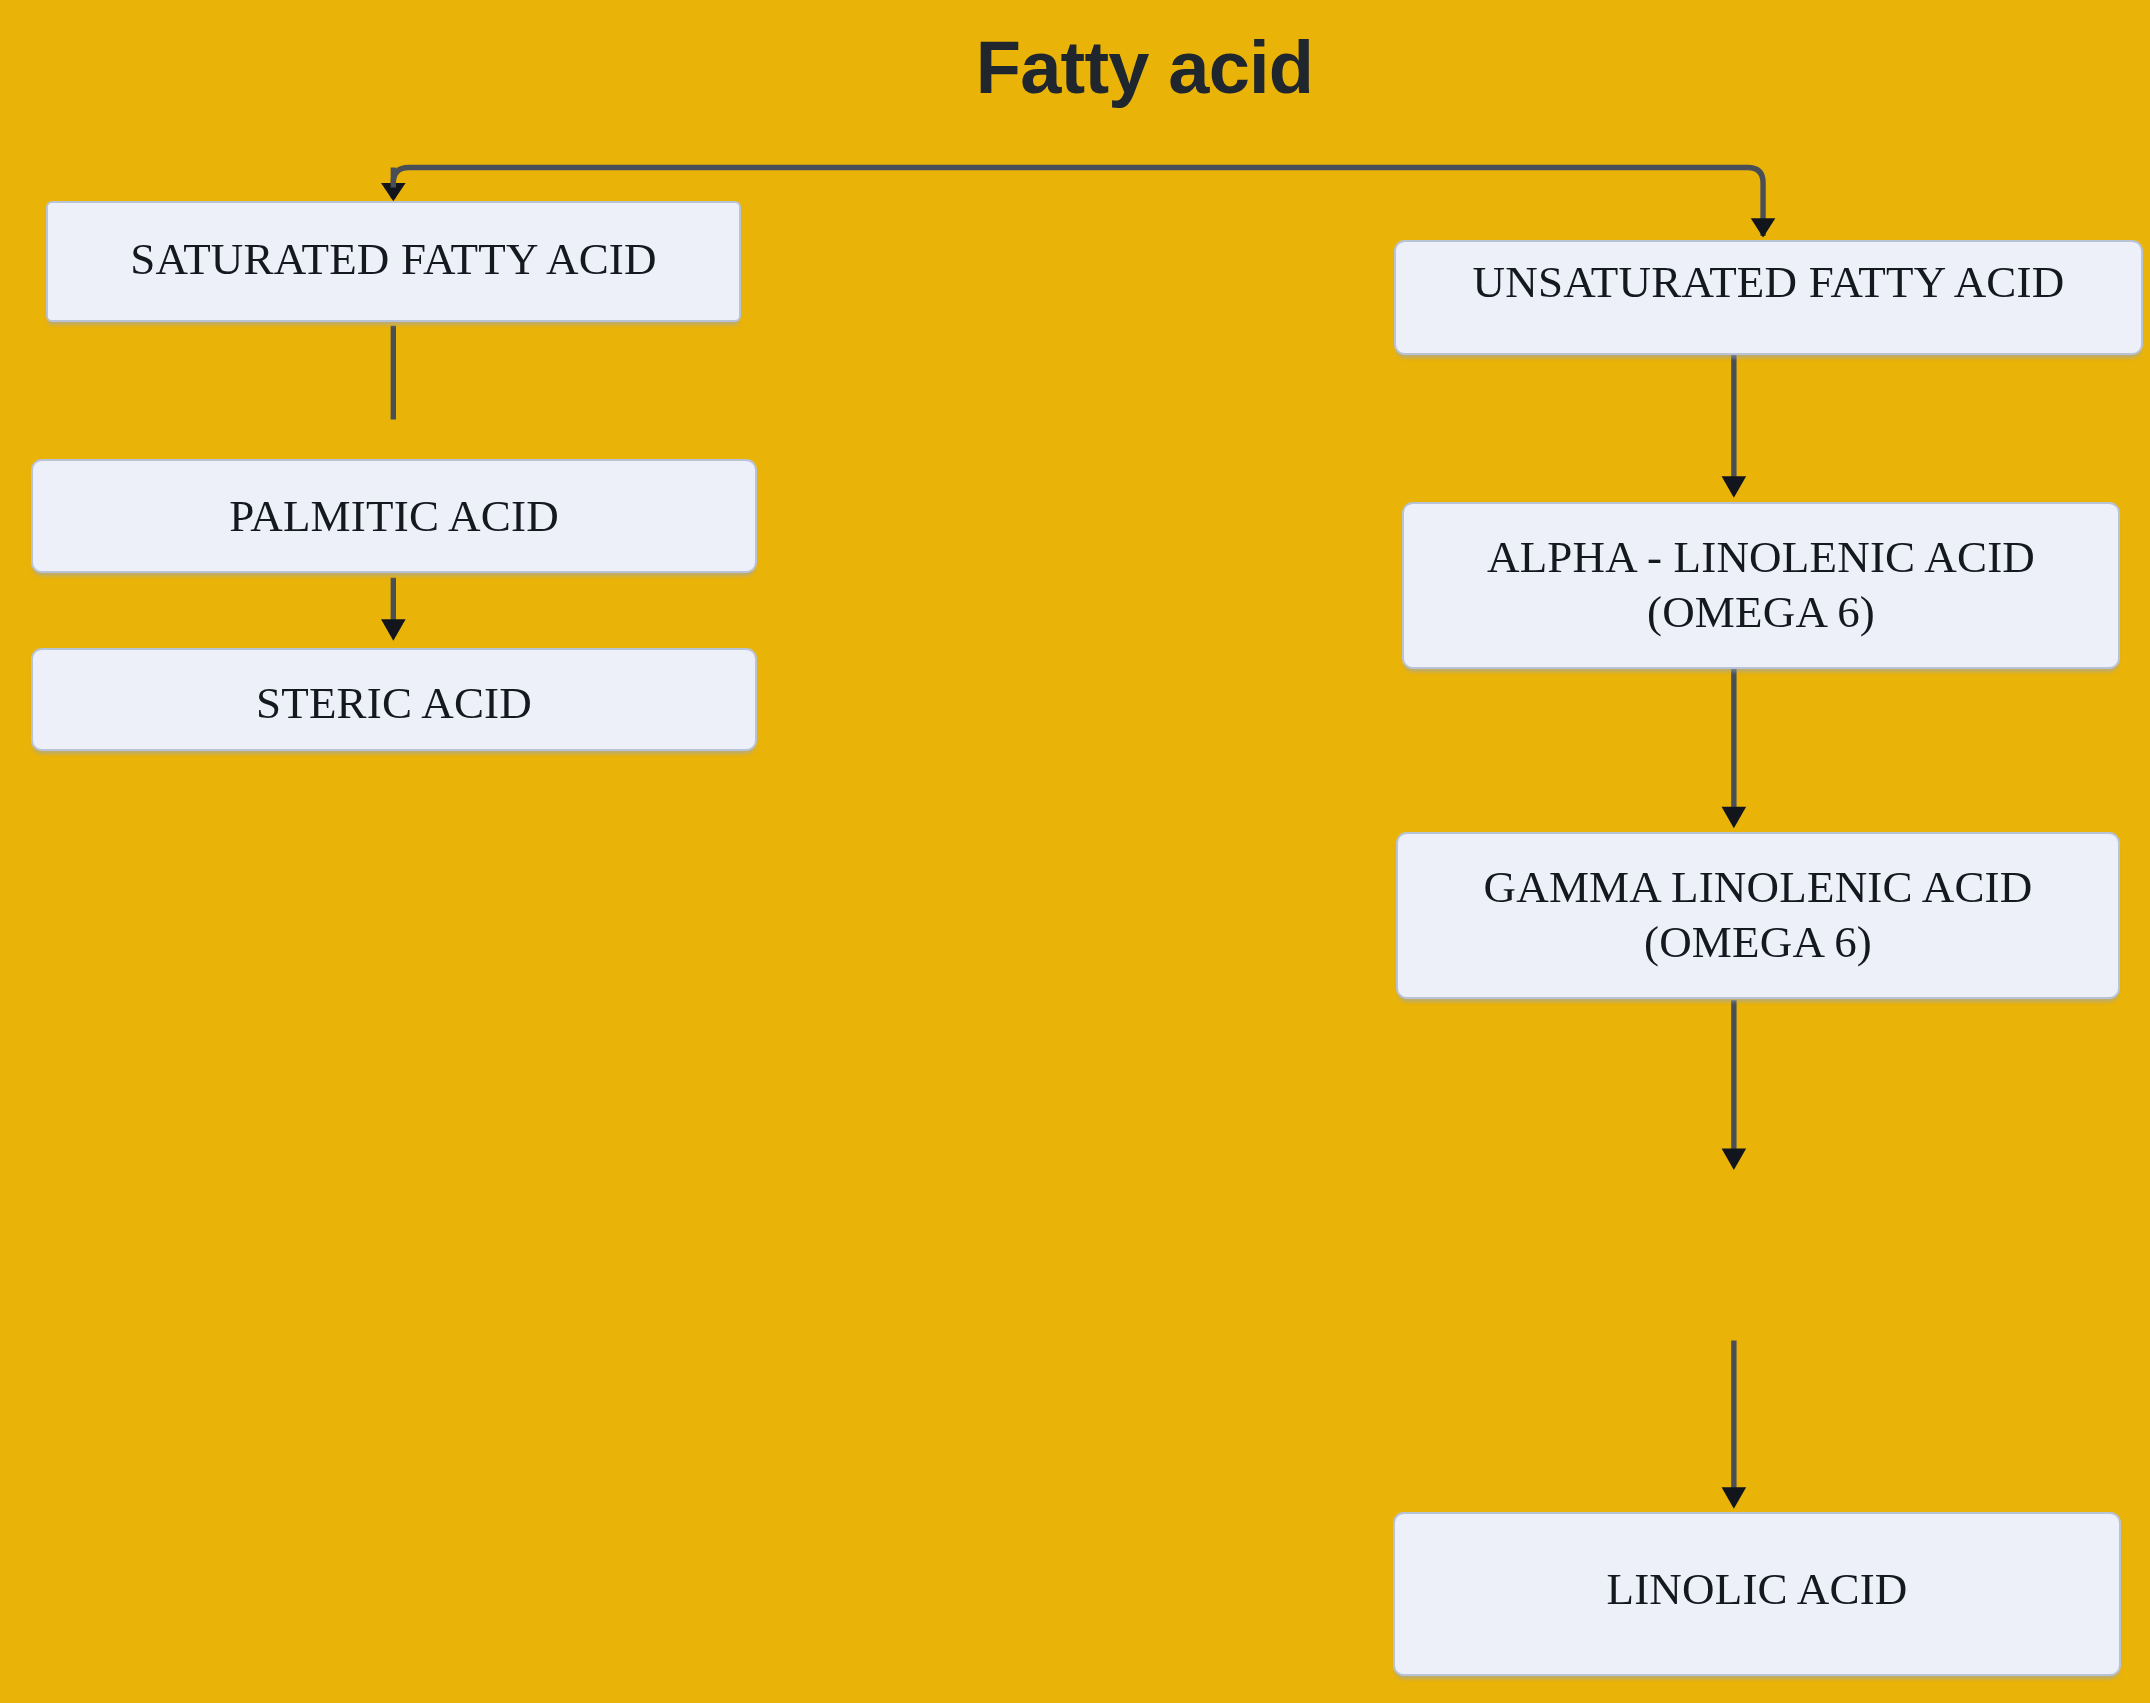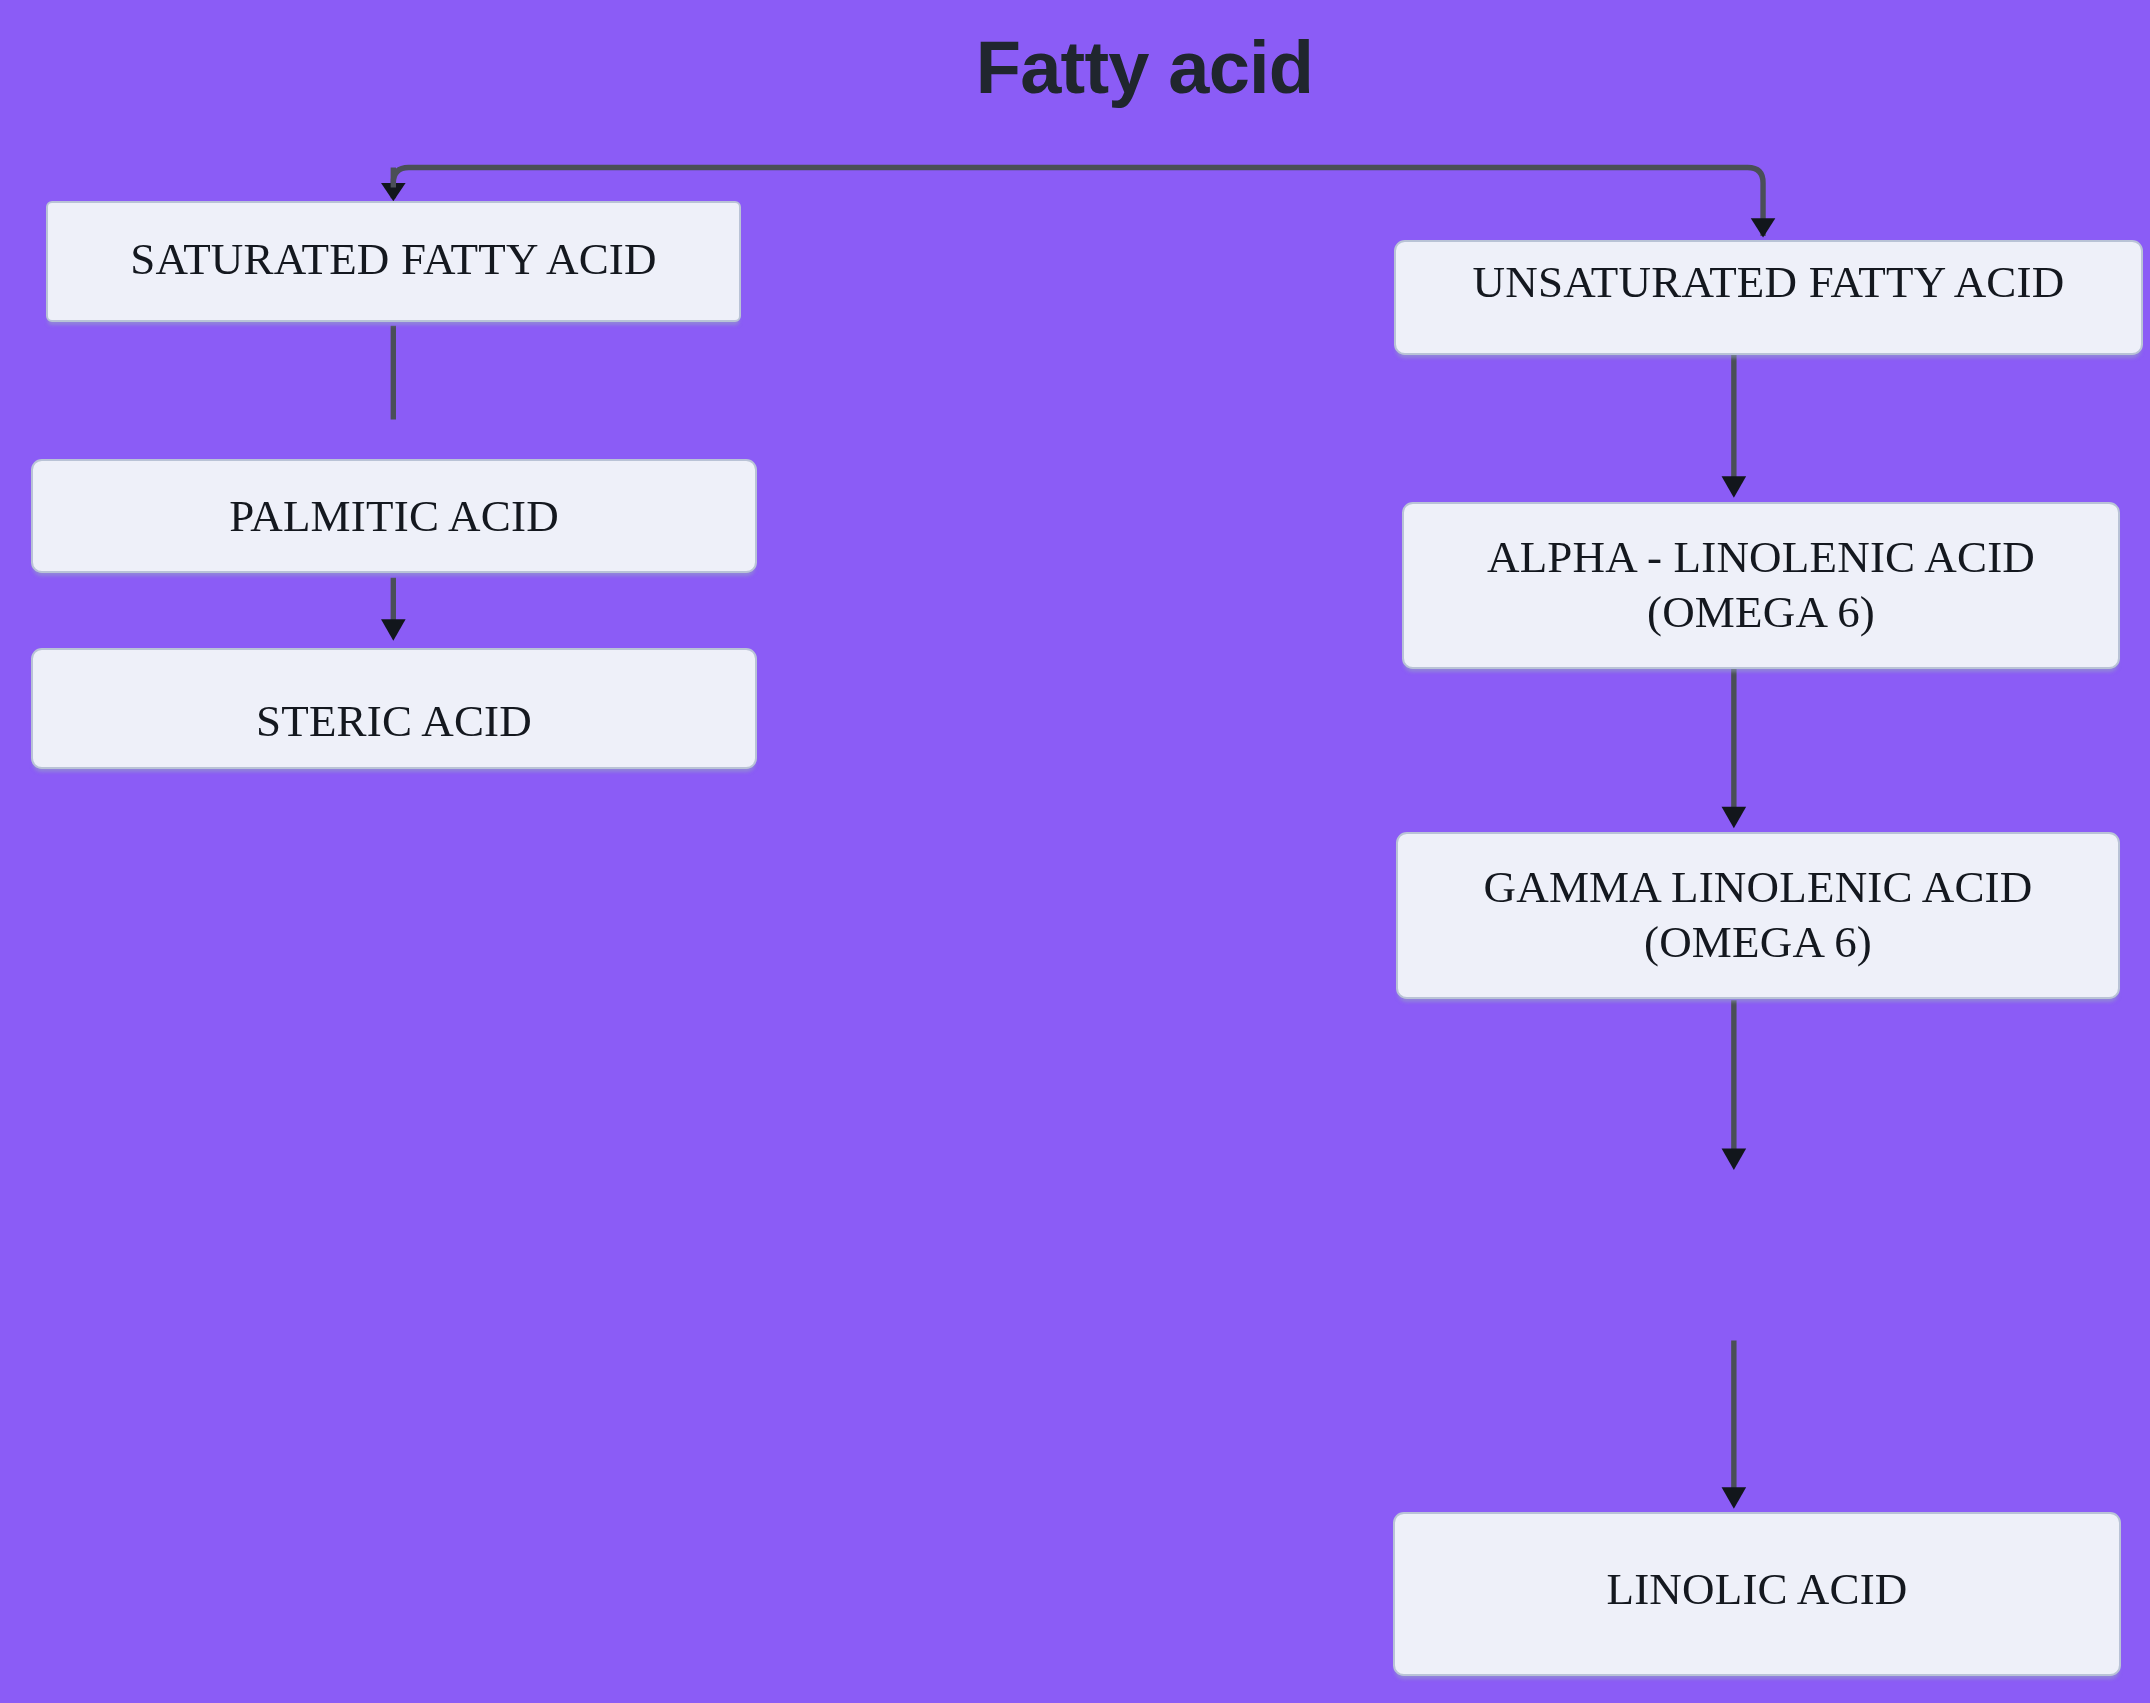--- a/index.html
+++ b/index.html
@@ -4,21 +4,21 @@
 <style>
   html, body {
     margin: 0;
     padding: 0;
     background: #ffffff;
   }
   #canvas {
     position: relative;
     width: 2151px;
     height: 1704px;
-    background: #8b5cf6;
+    background: #eab308;
     overflow: hidden;
     font-family: "Liberation Serif", "DejaVu Serif", serif;
   }
 
   
   #title {
     position: absolute;
     left: 0;
     top: 29px;
     width: 2289px;
@@ -49,21 +49,21 @@
     text-align: center;
     letter-spacing: 0.2px;
     white-space: pre-line;
     overflow: hidden;
   }
   .node > span { display: block; width: 100%; }
 
   
   #node-saturated { left: 46px;  top: 201px;  width: 695px; height: 121px; padding-top: 29px; border-radius: 6px; }
   #node-palmitic  { left: 31px;  top: 459px;  width: 726px; height: 114px; padding-top: 28px; }
-  #node-steric    { left: 31px;  top: 648px;  width: 726px; height: 121px; padding-top: 26px; align-items: center; }
+  #node-steric    { left: 31px;  top: 648px;  width: 726px; height: 103px; padding-top: 26px; }
 
   
   #node-unsaturated { left: 1394px; top: 240px;  width: 749px; height: 115px; padding-top: 13px; }
   #node-alpha       { left: 1402px; top: 502px;  width: 718px; height: 167px; padding-top: 26px; }
   #node-gamma       { left: 1396px; top: 832px; width: 724px; height: 167px; padding-top: 26px; }
   #node-oleic       { left: 1396px; top: 1174px; width: 724px; height: 165px; padding-top: 26px; }
   #node-linolic     { left: 1393px; top: 1512px; width: 728px; height: 164px; padding-top: 48px; }
 
   
   #wires {

